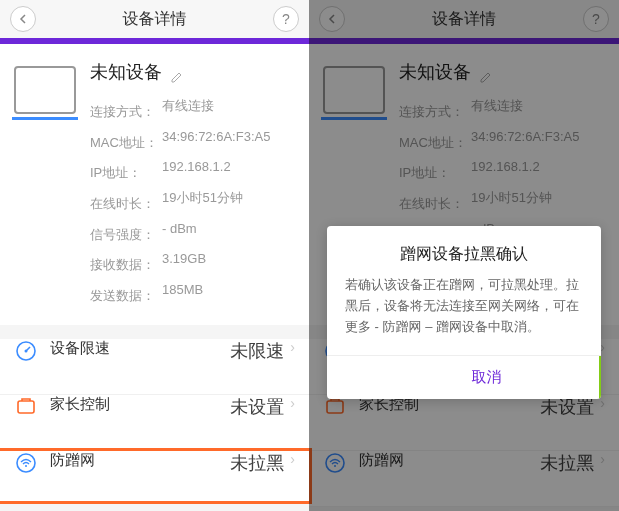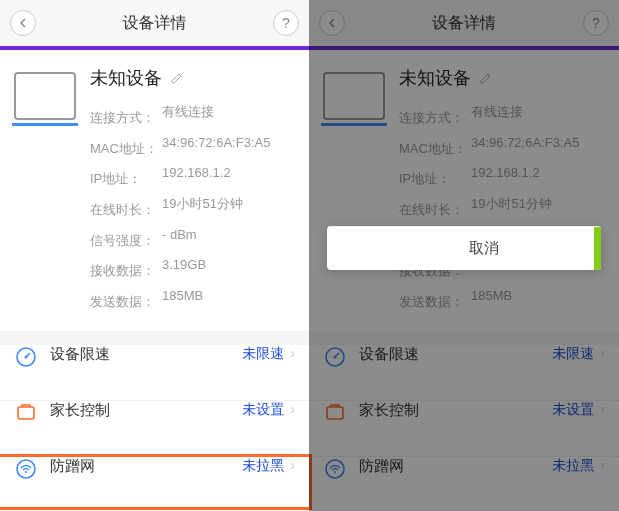--- a/index.html
+++ b/index.html
@@ -19,27 +19,27 @@
     flex-shrink: 0;
   }
   .screen.right { width: 310px; }
   .overlay {
     position: absolute;
     inset: 0;
     background: rgba(0,0,0,0.45);
     z-index: 10;
   }
   .header {
-    height: 50px;
+    height: 44px;
     background: #f7f7f7;
     display: flex;
     align-items: center;
     justify-content: space-between;
     padding: 0 10px;
-    border-bottom: 4px solid #6d28d9;
+    border-bottom: 6px solid #6d28d9;
   }
   .header .title {
     font-size: 16px;
     color: #333;
     font-weight: 500;
   }
   .circle-btn {
     width: 26px;
     height: 26px;
     border-radius: 50%;
@@ -72,21 +72,21 @@
     position: absolute;
     bottom: -8px;
     left: -4px;
     right: -4px;
     height: 3px;
     background: #3b8cff;
   }
   .device-info { flex: 1; min-width: 0; }
   .device-name-row {
     display: flex;
-    align-items: center;
+    align-items: flex-end;
     margin-bottom: 10px;
   }
   .device-name {
     font-size: 18px;
     color: #222;
     font-weight: 500;
   }
   .edit-icon {
     margin-left: 8px;
     color: #aaa;
@@ -119,22 +119,22 @@
     align-items: center;
     justify-content: center;
     flex-shrink: 0;
   }
   .li-label {
     flex: 1;
     font-size: 15px;
     color: #333;
   }
   .li-value {
-    font-size: 14px;
-    color: #1d4ed8;
+    font-size: 18px;
+    color: #404040;
     margin-right: 6px;
   }
   .chevron {
     color: #ccc;
     font-size: 14px;
   }
   .highlight {
     border: 3px solid #ff6a2a;
     margin: -3px;
     position: relative;
@@ -170,21 +170,21 @@
     border-top: 1px solid #eee;
     height: 44px;
   }
   .dialog-btn {
     flex: 1;
     display: flex;
     align-items: center;
     justify-content: center;
     font-size: 15px;
   }
-  .dialog-btn.cancel { color: #404040; border-right: 7px solid #84cc16; margin-left: 47px; }
+  .dialog-btn.cancel { color: #6d28d9; border-right: 2px solid #84cc16; margin-left: 47px; }
   .dialog-btn.ok { color: #3b8cff; }
   svg { display: block; }
 </style>
 </head>
 <body>
 
 <div class="screen">
   <div class="header">
     <div class="circle-btn">
       <svg width="10" height="10" viewBox="0 0 10 10">
@@ -369,17 +369,19 @@
       </span>
       <span class="li-label">防蹭网</span>
       <span class="li-value">未拉黑</span>
       <span class="chevron">›</span>
     </div>
   </div>
 
   <div class="overlay"></div>
 
   <div class="dialog">
+    <div class="dialog-title">蹭网设备拉黑确认</div>
+    <div class="dialog-body">若确认该设备正在蹭网，可拉黑处理。拉黑后，设备将无法连接至网关网络，可在更多 - 防蹭网 – 蹭网设备中取消。</div>
     <div class="dialog-actions">
       <div class="dialog-btn cancel">取消</div>
     </div>
   </div>
 </div>
 
 </body></html>

